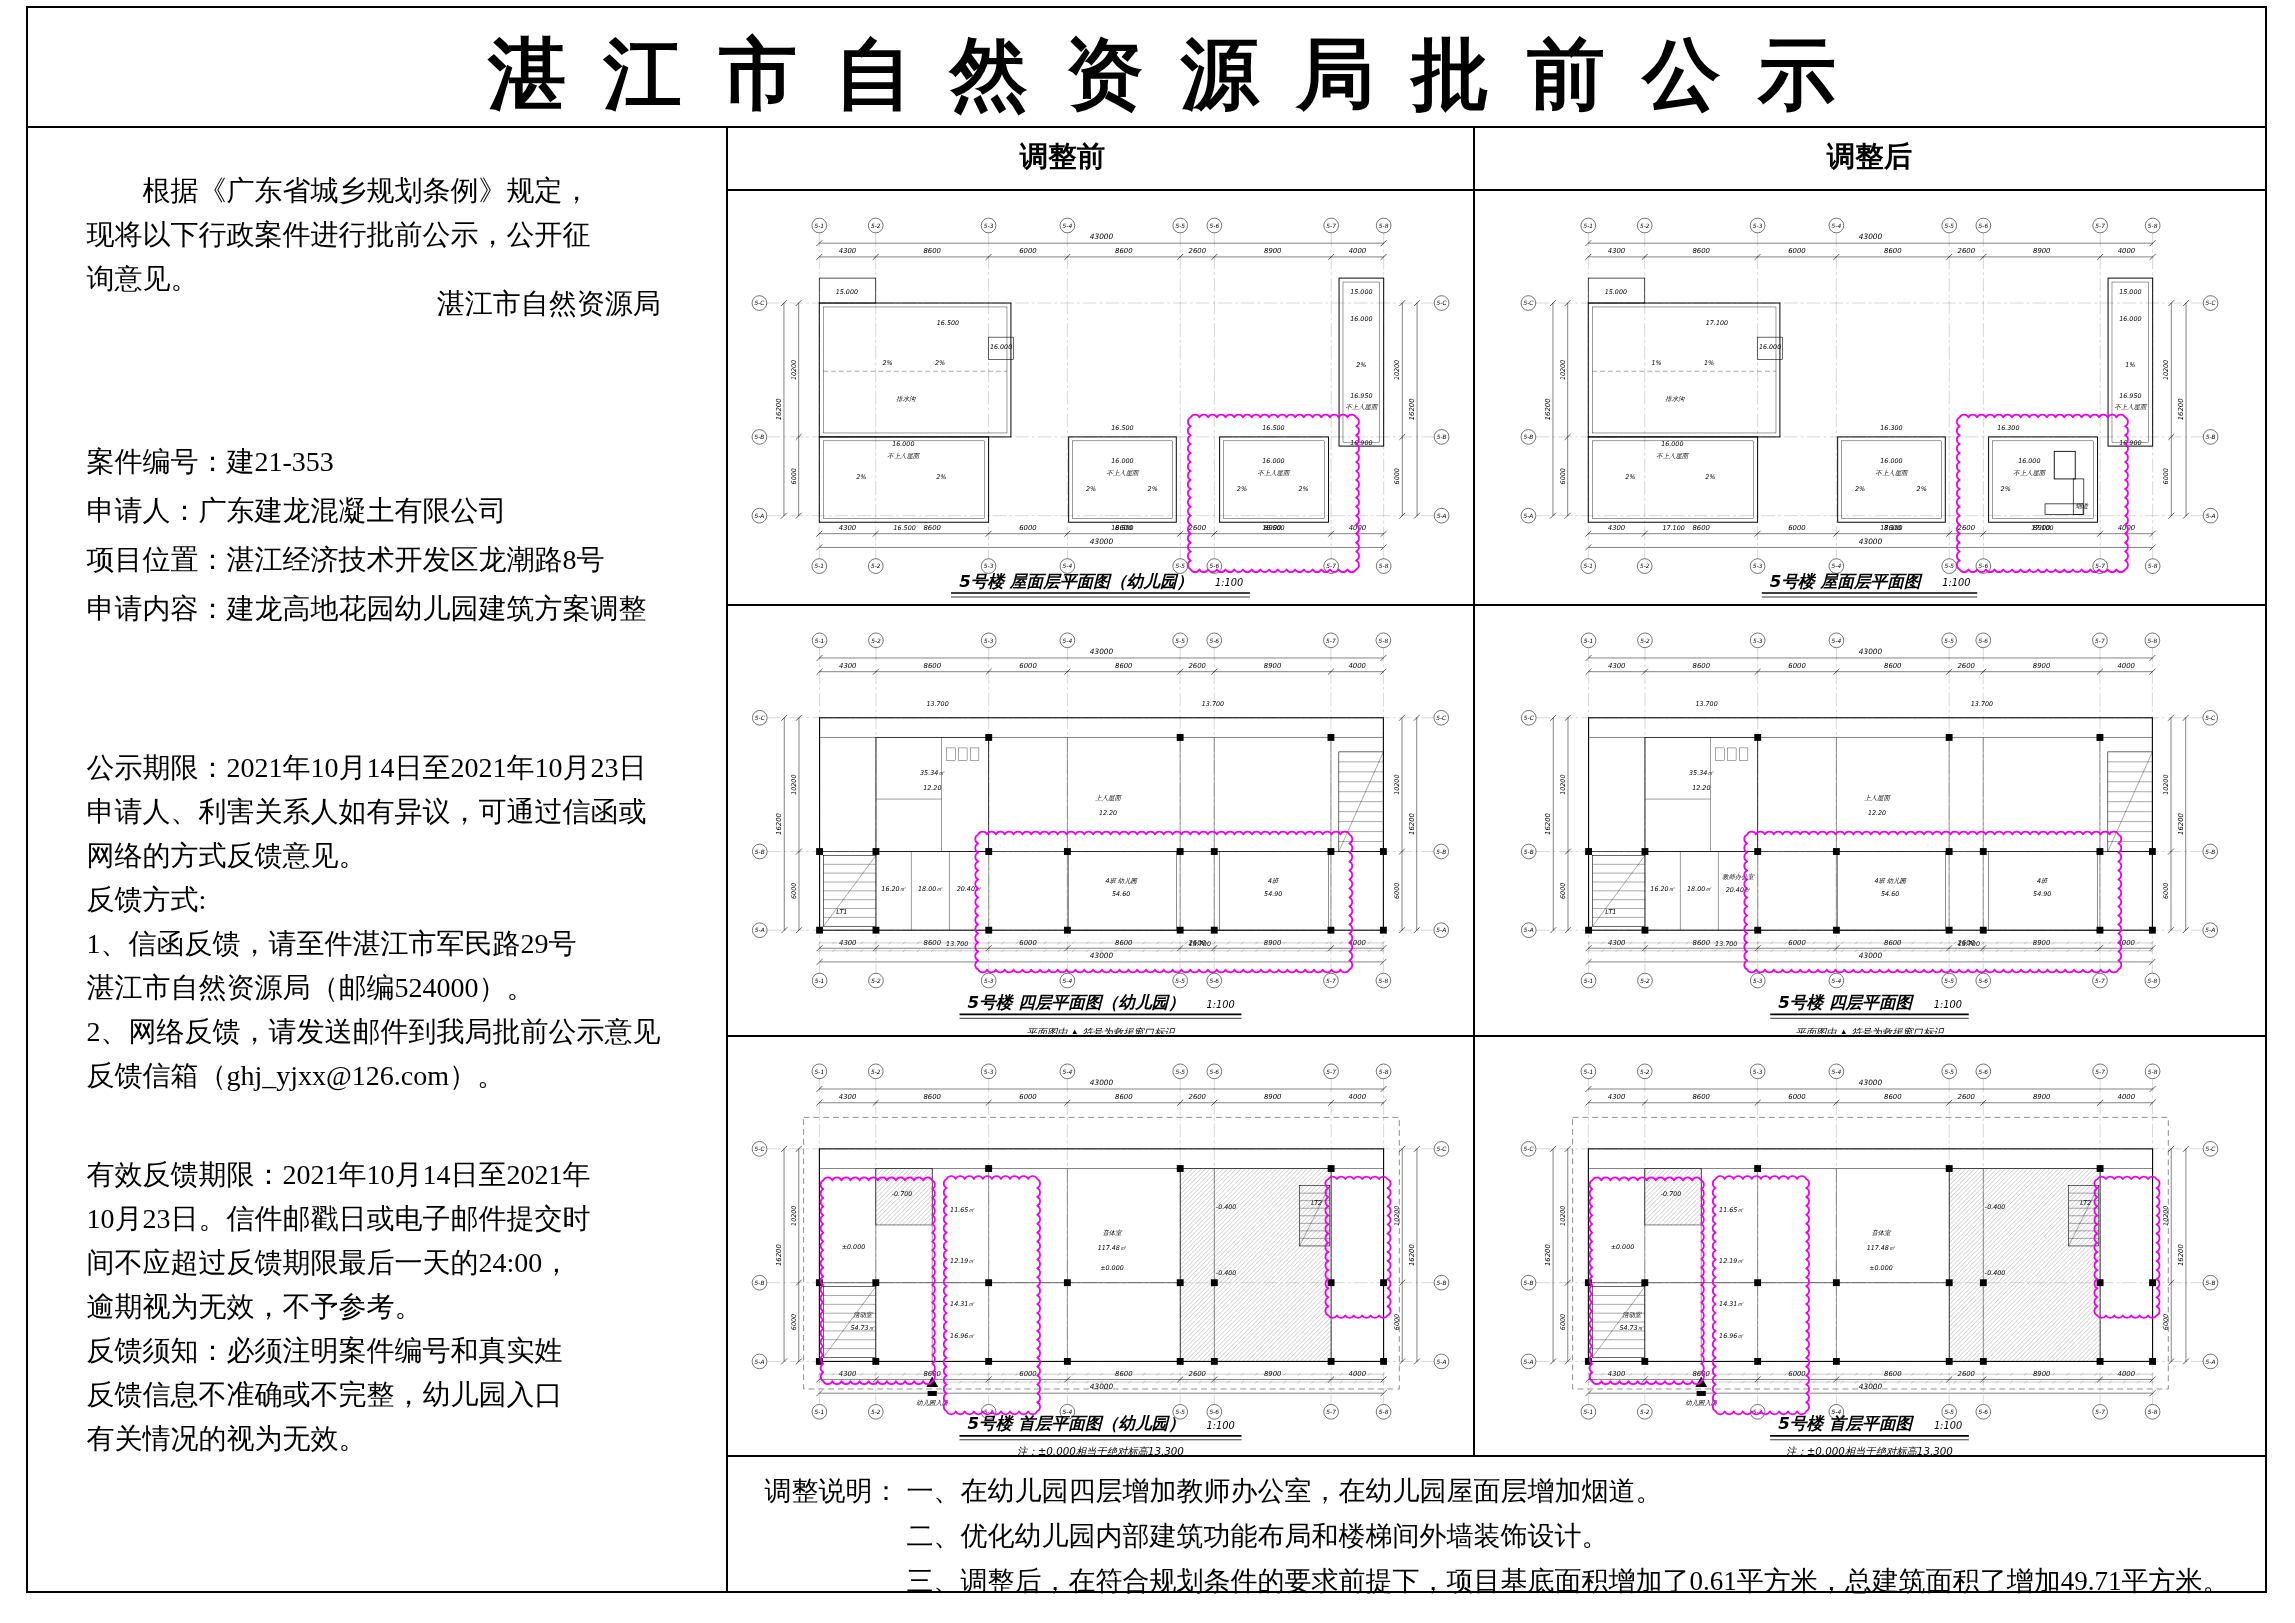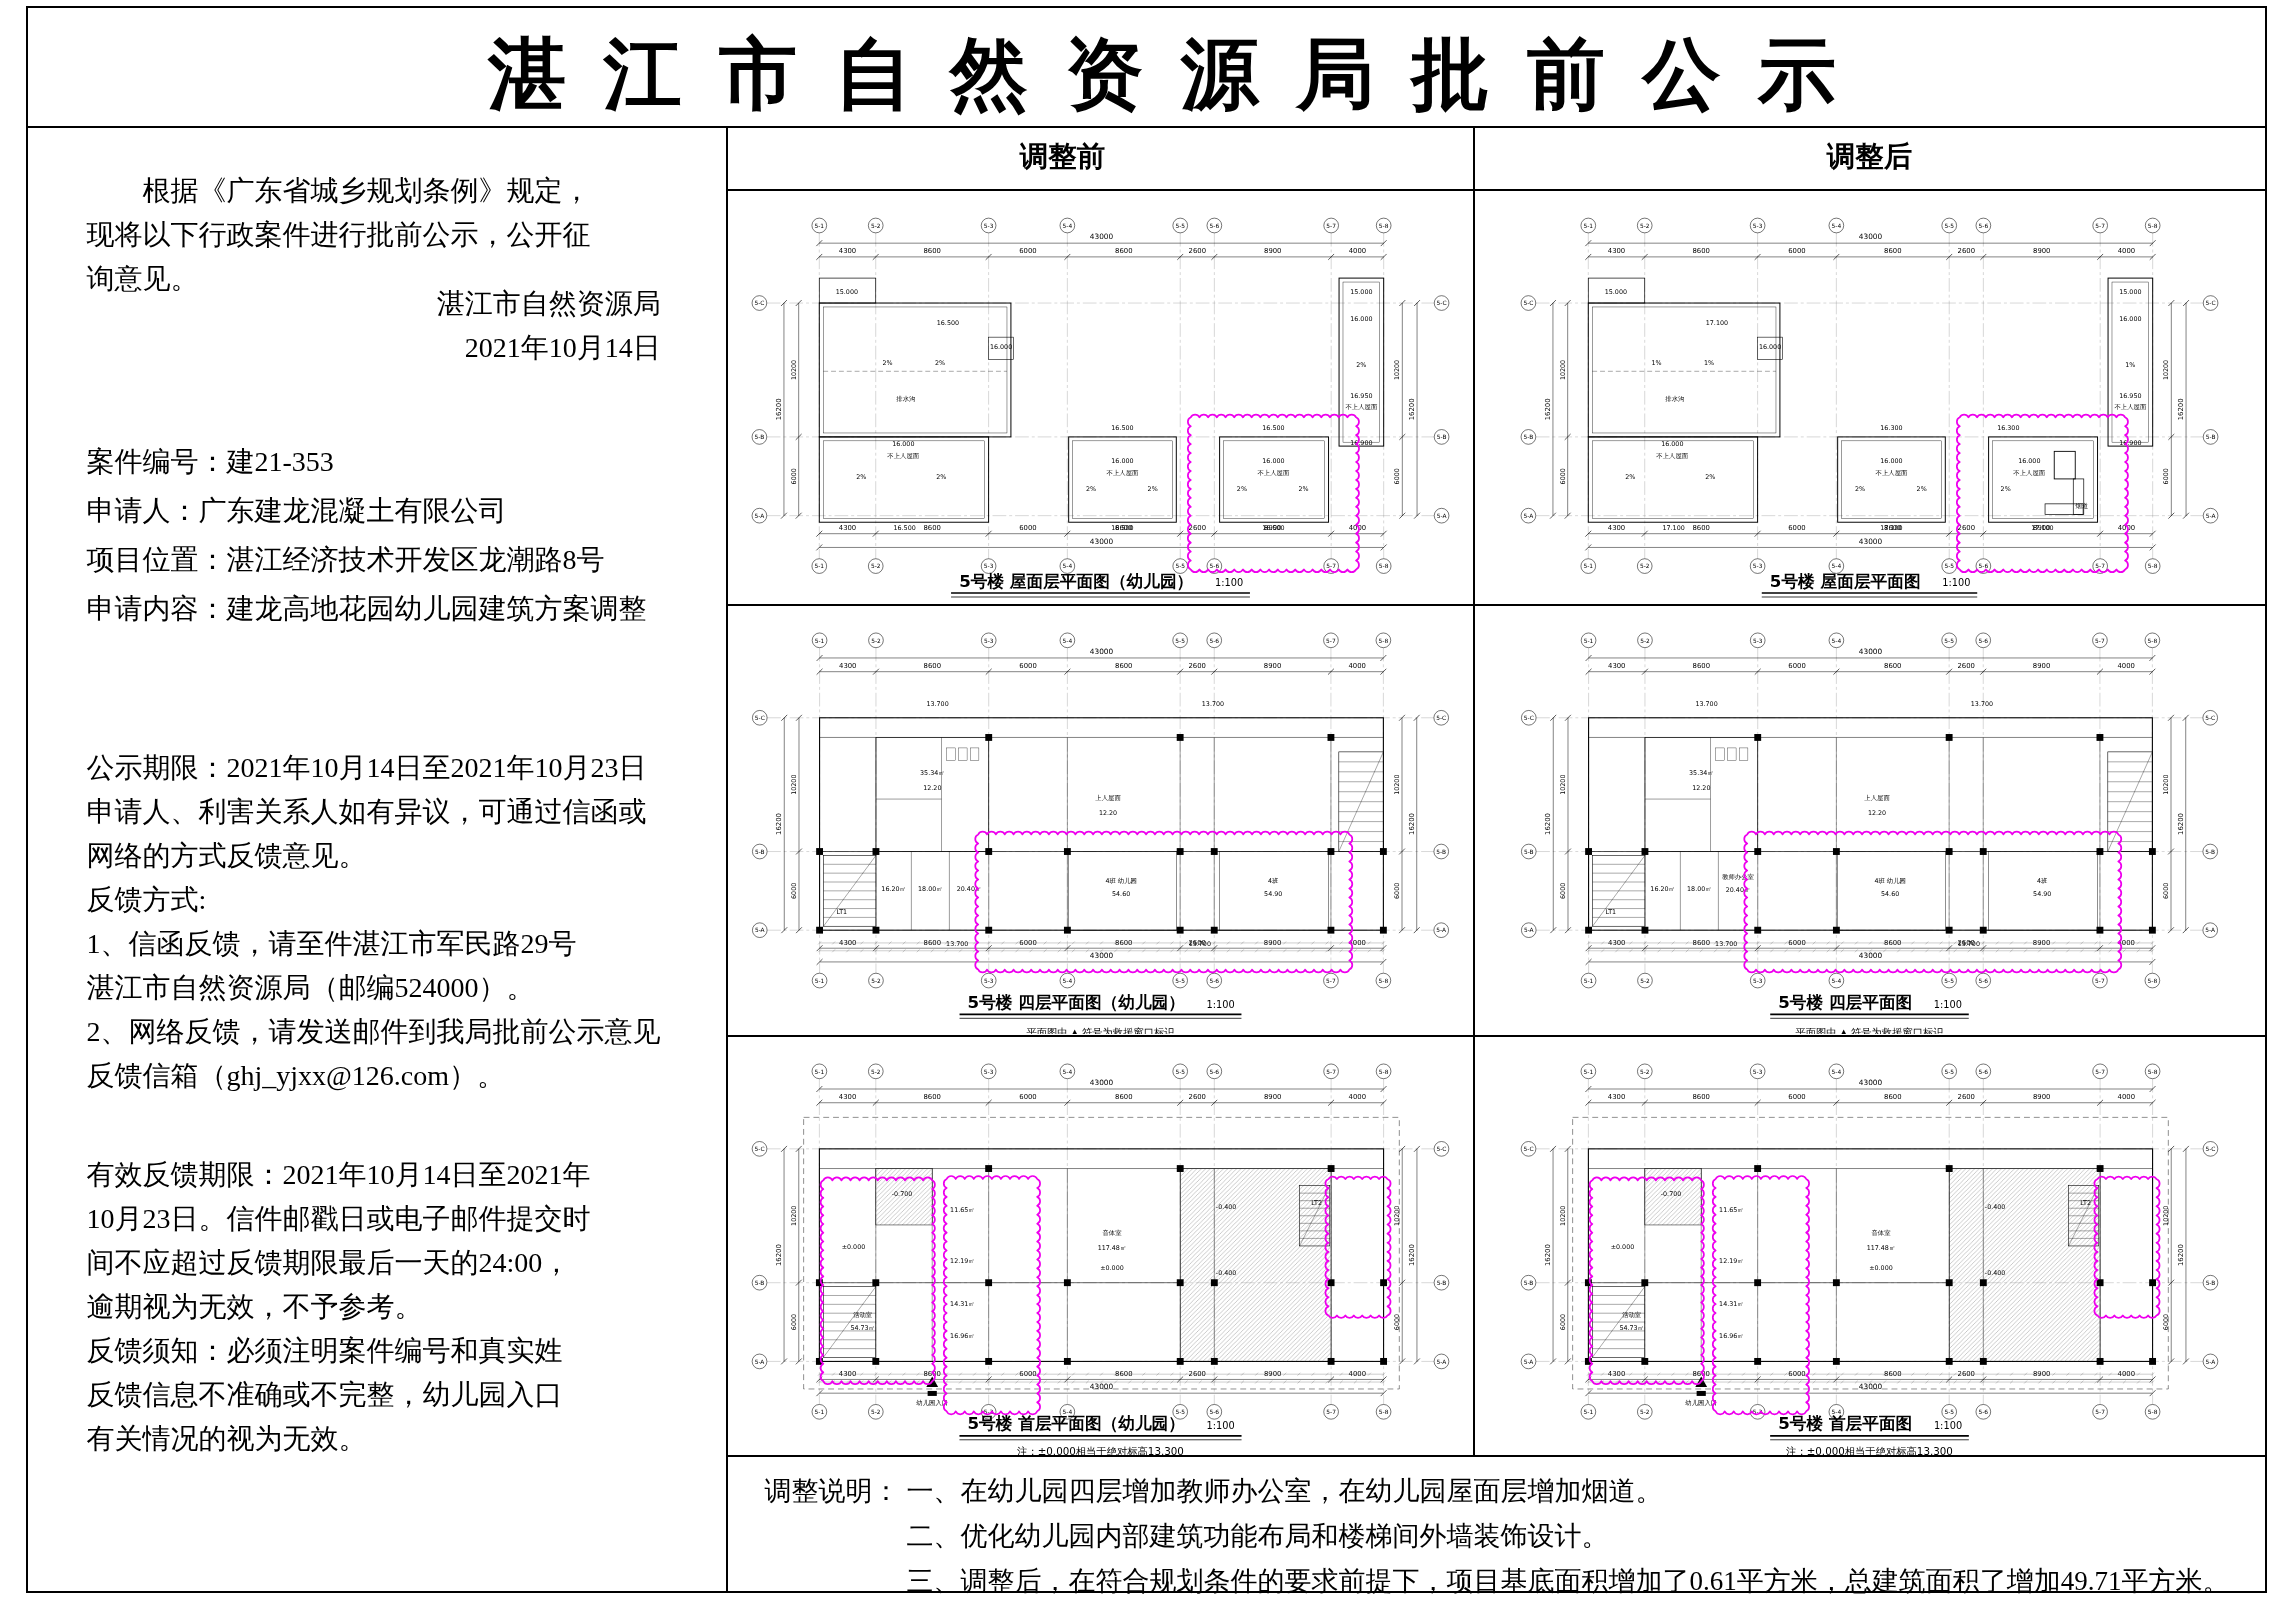--- a/index.html
+++ b/index.html
@@ -12,21 +12,21 @@
   .left-panel{position:absolute;left:0;top:118px;width:698px;bottom:0;}
   .blk{position:absolute;left:43px;right:17.7px;font-size:28px;line-height:44px;white-space:nowrap;}
   .blk div{white-space:nowrap;margin-left:16px;}
   .intro{top:43px;}
   .sig{top:156px;text-align:right;padding-right:47px;}
   .info{top:311px;line-height:49px;}
   .period{top:620px;}
   .valid{top:1027px;}
   .col-head{position:absolute;top:118px;height:63px;display:flex;align-items:center;justify-content:center;
             font-size:28.5px;font-weight:bold;font-family:"Liberation Sans",sans-serif;}
-  .plan-cell{position:absolute;overflow:hidden;}
+  .plan-cell{position:absolute;overflow:hidden;font-style:italic;}
   .plan-inner{position:relative;width:745px;height:100%;margin:0 auto;}
   .footer{position:absolute;left:698px;top:1447px;right:0;bottom:0;}
   .footer-rows{position:absolute;left:39px;top:13.7px;right:9px;font-size:27px;line-height:45px;}
   .footer-row{display:flex;white-space:nowrap;}
   .footer-label{width:142px;flex:0 0 142px;}
   svg text{font-family:"DejaVu Sans","Liberation Sans",sans-serif;}
 </style>
 </head>
 <body>
 
@@ -37,21 +37,20 @@
     <div class="hline" style="left:0;top:118px;right:0;height:2.5px;"></div>
 
     <div class="left-panel">
       <div class="blk intro">
           <div>　　根据《广东省城乡规划条例》规定，</div>
           <div>现将以下行政案件进行批前公示，公开征</div>
           <div>询意见。</div>
         </div>
       <div class="blk sig">
           <div>湛江市自然资源局</div>
-          <div>2021年10月14日</div>
         </div>
       <div class="blk info">
           <div>案件编号：建21-353</div>
           <div>申请人：广东建龙混凝土有限公司</div>
           <div>项目位置：湛江经济技术开发区龙潮路8号</div>
           <div>申请内容：建龙高地花园幼儿园建筑方案调整</div>
         </div>
       <div class="blk period">
           <div>公示期限：2021年10月14日至2021年10月23日</div>
           <div>申请人、利害关系人如有异议，可通过信函或</div>

